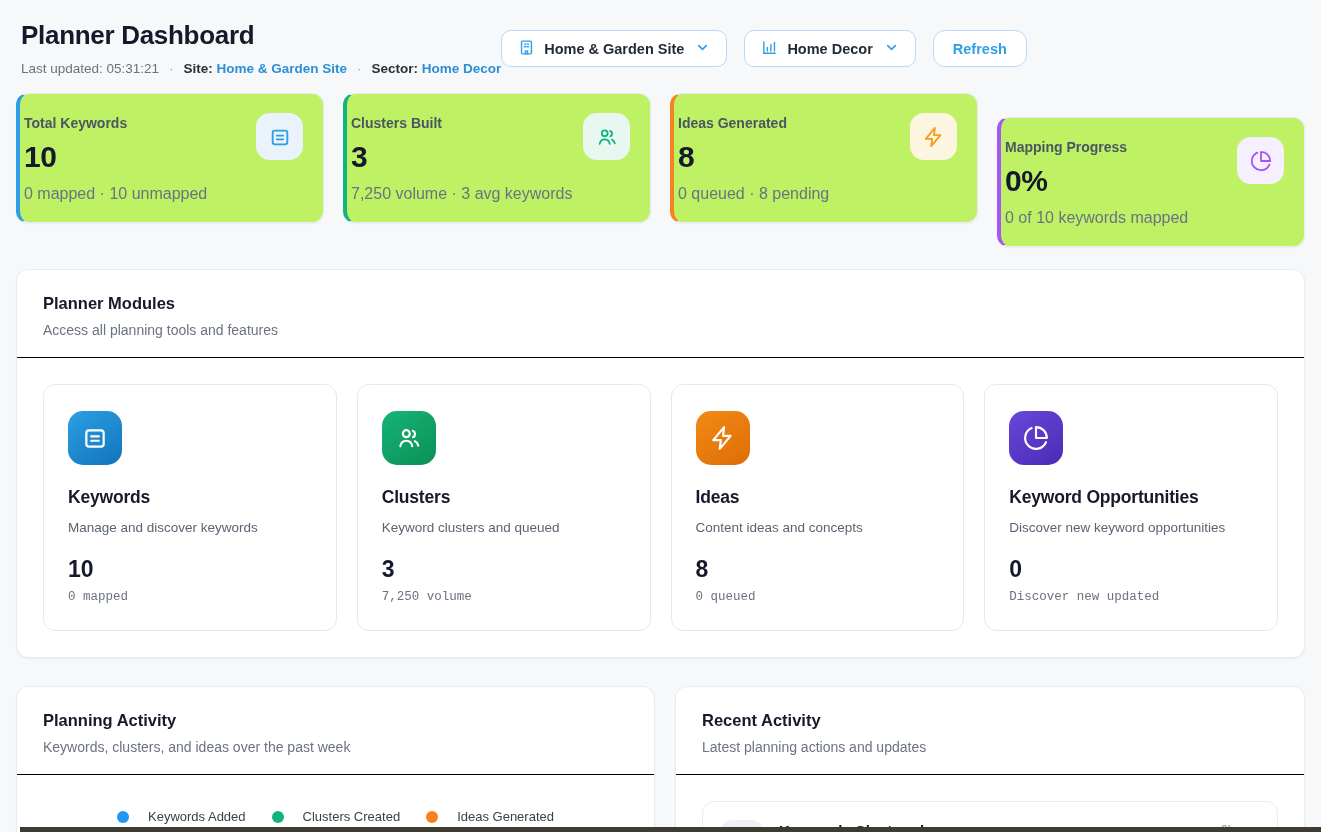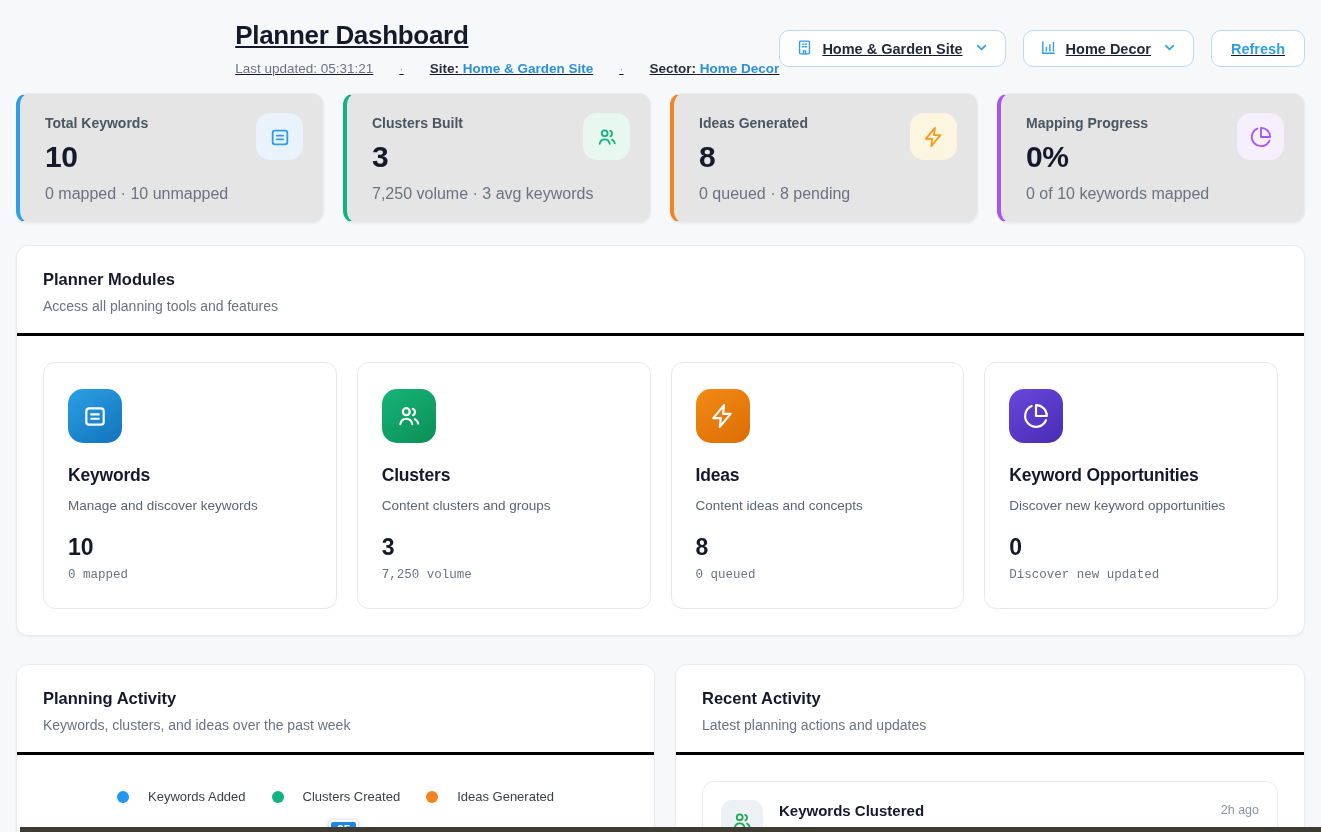--- a/index.html
+++ b/index.html
@@ -1,56 +1,56 @@
 <!DOCTYPE html>
 <html><head>
 <meta charset="utf-8">
 <style>
   * { box-sizing: border-box; margin: 0; padding: 0; }
   html,body { background:#F7F8FA; }
   body { font-family:"Liberation Sans", sans-serif; color:#15192B; }
   .page { position:relative; width:1321px; height:832px; overflow:hidden; background:#F7F8FA; }
 
   
-  .topbar { display:flex; justify-content:flex-end; align-items:flex-start; margin:16px 16px 0 21px;text-decoration:underline; }
+  .topbar { display:flex; justify-content:flex-start; align-items:flex-start; margin:16px 24px 0 21px; }
   .page-title { font-size:26px; font-weight:800; letter-spacing:-0.3px; color:#15192B; margin-top:4px; }
-  .meta { display:flex; align-items:center; gap:26px; margin-top:10px; font-size:13.5px; color:#6B7280; }
+  .meta { display:flex; align-items:center; gap:10px; margin-top:10px; font-size:13.5px; color:#6B7280; }
   .meta .sep { color:#9AA3AF; font-size:13px; }
   .meta .lbl { color:#2A2F3A; font-weight:700; }
   .meta a { color:#2B8FD8; font-weight:700; text-decoration:none; cursor:pointer; }
   .toolbar { display:flex; gap:17px; margin-top:14px; }
   .btn { display:flex; align-items:center; gap:9px; height:37px; padding:0 16px; background:#FFFFFF;
          border:1px solid #BBD9F3; border-radius:10px; font-family:inherit; font-size:14.5px; font-weight:700;
          color:#1F2937; cursor:pointer; }
   .btn svg { flex:none; }
   .btn .b-icon { color:#2E9FE6; }
   .btn .chev { color:#2E9FE6; margin-left:2px; }
-  .btn-refresh { color:#2E9FE6; padding:0 19px; }
+  .btn-refresh { color:#2E9FE6; padding:0 19px;border-radius:12px; }
 
   
   .stats { display:grid; grid-template-columns:repeat(4,1fr); gap:19px; margin:17px 16px 0; }
-  .stat-card { position:relative; height:130px; background:#e5e5e5; border:1px solid #E8ECF2; border-radius:12px;
-               padding:21px 25px; box-shadow:0 1px 2px rgba(16,24,40,.05); border-left-width:4px; }
+  .stat-card { position:relative; height:130px; background:#bef264; border:1px solid #E8ECF2; border-radius:12px;
+               padding:21px 4px; box-shadow:0 1px 2px rgba(16,24,40,.05); border-left-width:4px; }
   .sc-blue   { border-left-color:#2E9FE6; }
   .sc-green  { border-left-color:#12B380; }
   .sc-orange { border-left-color:#F58220; }
-  .sc-purple { border-left-color:#A855F7; }
+  .sc-purple { border-left-color:#A855F7;margin-top:24px; }
   .stat-label { font-size:14px; font-weight:600; color:#4B5563; }
   .stat-value { font-size:30px; font-weight:800; color:#15192B; margin-top:9px; letter-spacing:-0.5px; }
   .stat-sub   { font-size:16px; color:#6B7280; margin-top:11px; }
   .stat-icon  { position:absolute; top:19px; right:20px; width:47px; height:47px; border-radius:14px;
                 display:flex; align-items:center; justify-content:center; }
   .si-blue   { background:#EAF2FB; color:#2E9FE6; }
   .si-green  { background:#E8F8F0; color:#12B380; }
   .si-cream  { background:#FCF6E1; color:#F59C1D; }
   .si-purple { background:#F6EFFD; color:#A855F7; }
 
   
   .panel { background:#fff; border:1px solid #E8ECF2; border-radius:12px; box-shadow:0 1px 2px rgba(16,24,40,.05); }
-  .panel-head { padding:24px 26px 19px; border-bottom:3px solid #000000; }
+  .panel-head { padding:24px 26px 19px; border-bottom:1px solid #000000; }
   .panel-title { font-size:16.5px; font-weight:800; color:#15192B; }
   .panel-sub   { font-size:14px; color:#6B7280; margin-top:9px; }
 
   
   .modules-panel { margin:22px 16px 0; }
   .modules-grid { display:grid; grid-template-columns:repeat(4,1fr); gap:20px; padding:26px; }
   .module-card { border:1px solid #E4E9F0; border-radius:12px; padding:26px 24px; cursor:pointer; background:#fff; }
   .module-icon { width:54px; height:54px; border-radius:15px; display:flex; align-items:center; justify-content:center; color:#fff; }
   .mi-blue   { background:linear-gradient(145deg,#2BA0E4,#1273BC); }
   .mi-green  { background:linear-gradient(145deg,#16B478,#0B8F56); }
@@ -221,21 +221,21 @@
       <div class="module-card">
         <div class="module-icon mi-green">
           <svg width="26" height="26" viewBox="0 0 24 24" fill="none" stroke="currentColor" stroke-width="2" stroke-linecap="round" stroke-linejoin="round">
               <circle cx="9.5" cy="8" r="3.2"></circle>
               <path d="M4 19.5c.6-3.2 2.8-5 5.5-5s4.9 1.8 5.5 5"></path>
               <path d="M15.5 5.4a3.2 3.2 0 0 1 .2 5.9"></path>
               <path d="M17.5 14.9c1.6.7 2.6 2.2 3 4.1"></path>
             </svg>
         </div>
         <div class="module-title">Clusters</div>
-        <div class="module-desc">Content clusters and groups</div>
+        <div class="module-desc">Keyword clusters and queued</div>
         <div class="module-value">3</div>
         <div class="module-sub">7,250 volume</div>
       </div>
 
       <div class="module-card">
         <div class="module-icon mi-orange">
           <svg width="26" height="26" viewBox="0 0 24 24" fill="none" stroke="currentColor" stroke-width="2" stroke-linejoin="round">
               <path d="M13 2L3 14h7l-1 8 10-12h-7l1-8z"></path>
             </svg>
         </div>

